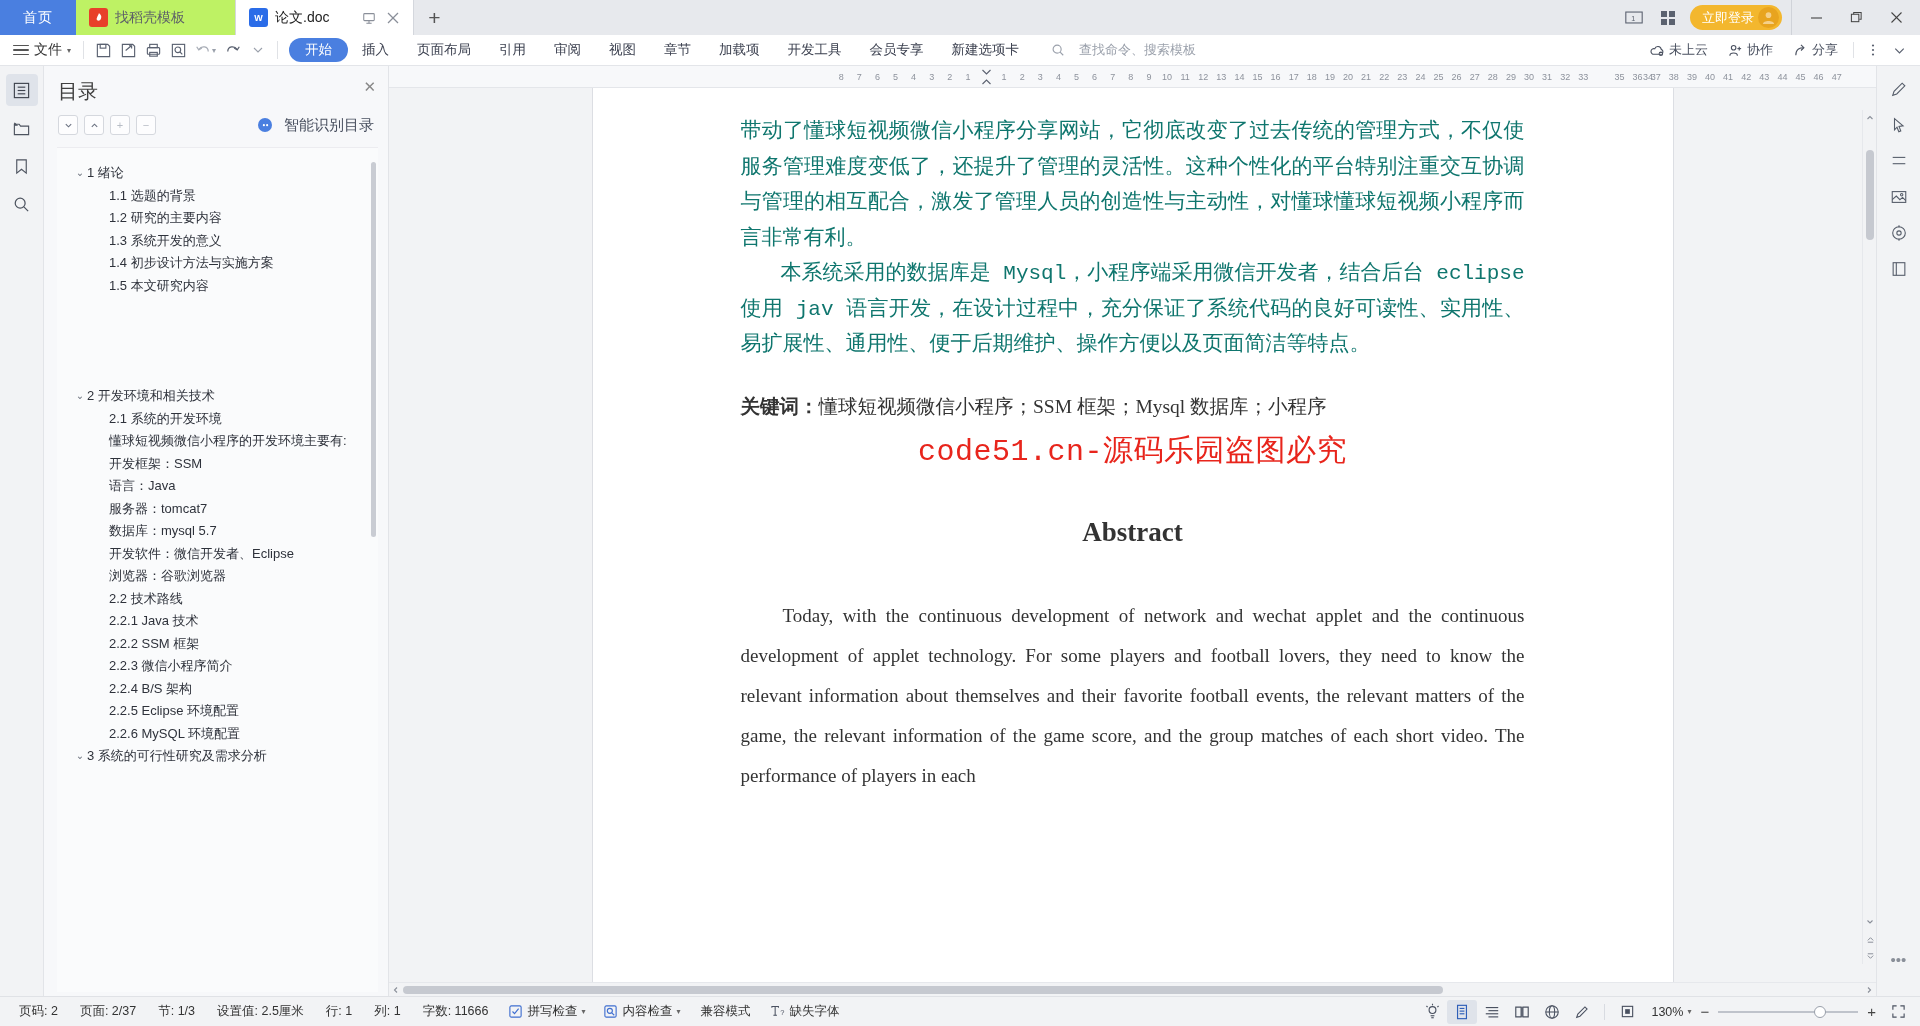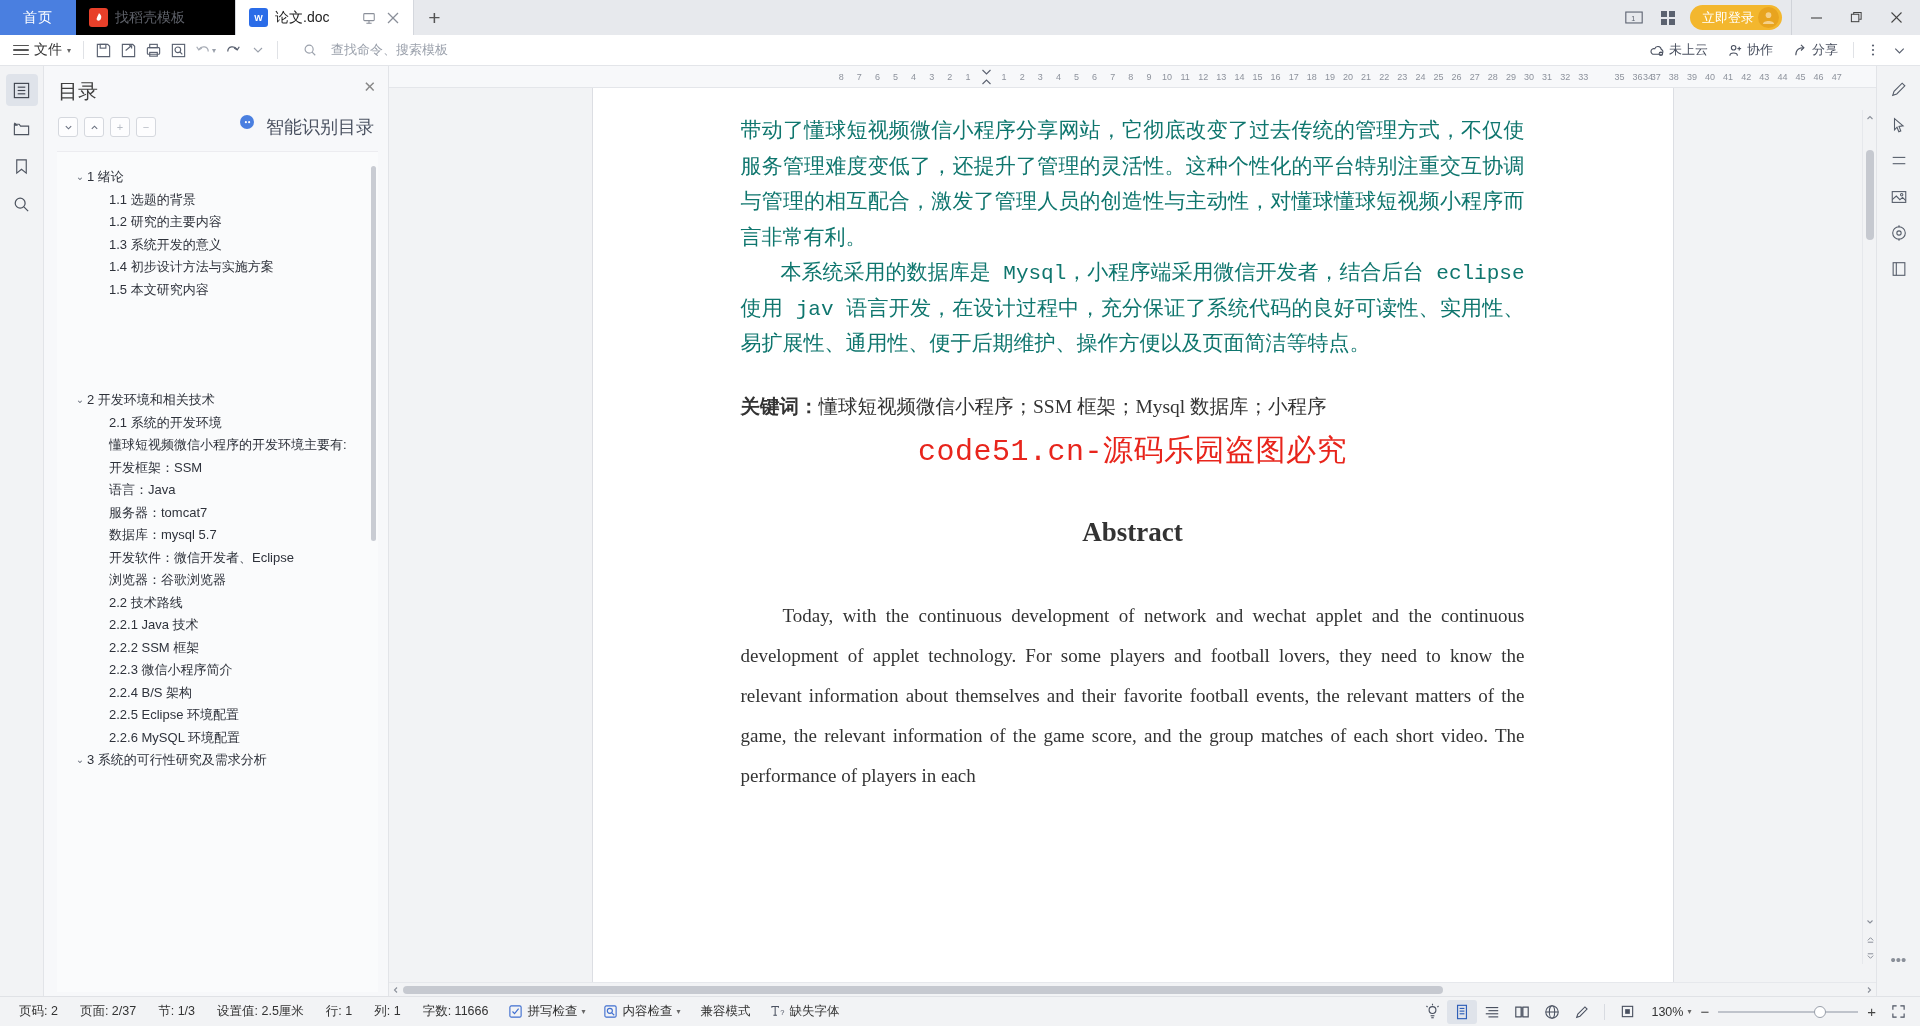--- a/index.html
+++ b/index.html
@@ -17,21 +17,21 @@
   .home-tab {
     width:76px; height:35px; background:#4a7fe0; color:#fff;
     display:flex; align-items:center; justify-content:center;
     font-size:14px; letter-spacing:1px;
   }
   .doc-tab {
     height:35px; display:flex; align-items:center; gap:7px;
     padding:0 14px 0 13px; font-size:14px; color:#444;
     border-right:1px solid #d4d7dd; position:relative; min-width:160px;
   }
-  .doc-tab.inactive { background:#000000; color:#5d6068; }
+  .doc-tab.inactive { background:#bef264; color:#5d6068; }
   .doc-tab.active { background:#fff; color:#222; }
   .doc-tab .tlabel { white-space:nowrap; }
   .tab-icon { width:19px; height:19px; border-radius:3px; display:flex; align-items:center;
               justify-content:center; color:#fff; font-size:12px; font-weight:bold; flex:0 0 19px;}
   .tab-icon.red { background:#e8402a; }
   .tab-icon.blue { background:#2a6ce8; }
   .tab-actions { display:flex; align-items:center; gap:11px; margin-left:26px; color:#8a8f99; }
   .tab-actions .ti { cursor:pointer; }
   .newtab { width:40px; height:35px; display:flex; align-items:center; justify-content:center;
             font-size:21px; color:#555; background:#e7e9ed; }
@@ -75,21 +75,21 @@
   
   .outline { width:345px; background:#f7f8fa; border-right:1px solid #e2e4e8; display:flex;
              flex-direction:column; position:relative; }
   .outline-head { padding:12px 14px 0 14px; position:relative; }
   .outline-title { font-size:20px; color:#404040; font-weight:normal; }
   .outline-close { position:absolute; right:12px; top:12px; color:#888; font-size:15px; cursor:pointer; }
   .outline-tools { display:flex; align-items:center; gap:6px; padding:10px 14px 8px 14px; }
   .otool { width:20px; height:20px; border:1px solid #d5d8de; border-radius:3px; display:flex;
            align-items:center; justify-content:center; color:#6a7180; font-size:11px; background:#fdfdfe; }
   .otool.dim { color:#b8bdc6; }
-  .smart-toc { margin-left:auto; display:flex; align-items:flex-start; gap:12px; font-size:18px; color:#4a5160; }
+  .smart-toc { margin-left:auto; display:flex; align-items:center; gap:12px; font-size:15px; color:#4a5160; }
   .smart-dot { width:14px; height:14px; border-radius:50%; background:#4a7fe0; display:flex;
                align-items:center; justify-content:center; }
   .outline-body { flex:1; margin:4px 10px 4px 13px; background:#fafbfc; border-top:1px solid #ececf0;
                   overflow:hidden; position:relative; padding-top:14px; }
   .toc-list { padding:0 4px 0 4px; }
   .toc-row { display:flex; align-items:flex-start; font-size:13px; color:#2e323b; line-height:22.5px;
              white-space:nowrap; padding:0 0; }
   .toc-row .caret { width:14px; flex:0 0 14px; color:#6c727e; font-size:10px; text-align:center; }
   .toc-spacer { height:88px; }
   .lvl1 { padding-left:12px; }
@@ -300,20 +300,33 @@
           <polyline points="16.2,5 14,8.3 10.7,6.3"></polyline>
       </svg>
     </div>
     <div class="qicon">
       <svg width="14" height="14" viewBox="0 0 14 14" fill="none" stroke="#9aa0ab" stroke-width="1.1">
           <polyline points="3,5 7,9 11,5"></polyline>
         </svg>
     </div>
     <div class="rb-sep"></div>
 
+    <div class="rb-tabs">
+      <div class="rb-tab active">开始</div>
+      <div class="rb-tab">插入</div>
+      <div class="rb-tab">页面布局</div>
+      <div class="rb-tab">引用</div>
+      <div class="rb-tab">审阅</div>
+      <div class="rb-tab">视图</div>
+      <div class="rb-tab">章节</div>
+      <div class="rb-tab">加载项</div>
+      <div class="rb-tab">开发工具</div>
+      <div class="rb-tab">会员专享</div>
+      <div class="rb-tab">新建选项卡</div>
+    </div>
 
     <div class="rb-search">
       <svg width="14" height="14" viewBox="0 0 16 16" fill="none" stroke="#9aa0ab" stroke-width="1.3">
         <circle cx="7" cy="7" r="4.6"></circle>
           <line x1="10.4" y1="10.4" x2="14" y2="14"></line>
       </svg>
       <span>查找命令、搜索模板</span>
     </div>
 
     <div class="rb-right">

